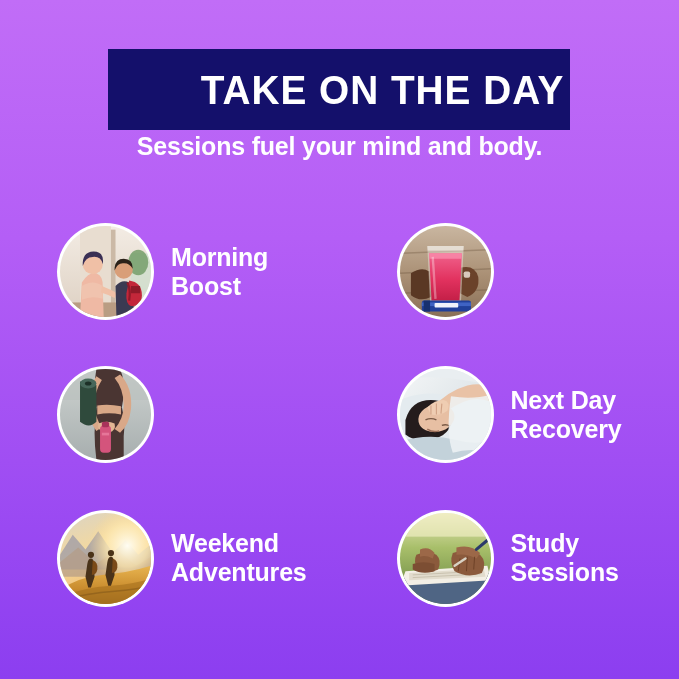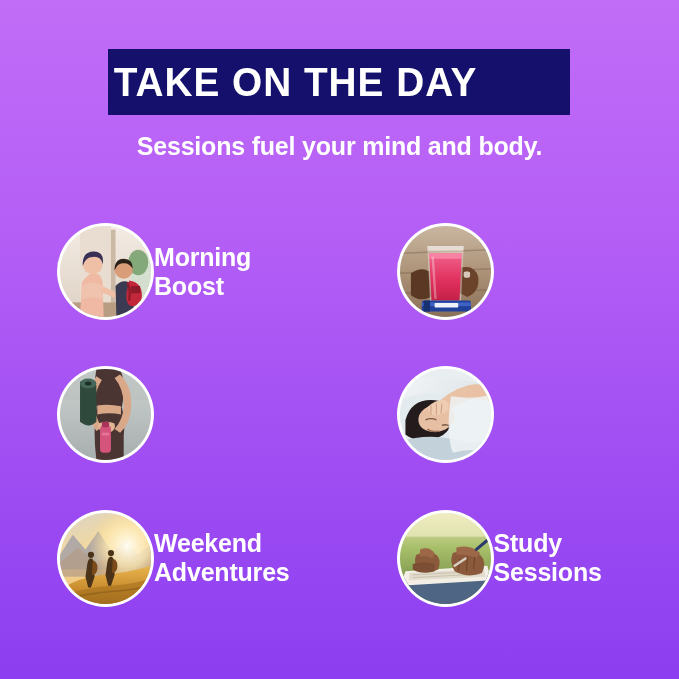--- a/index.html
+++ b/index.html
@@ -19,25 +19,25 @@
     background: linear-gradient(180deg, #c16df7 0%, #b45ef6 35%, #a04ef3 68%, #8c3ef0 100%);
     overflow: hidden;
   }
 
   
   .banner {
     position: absolute;
     left: 108px;
     top: 49px;
     width: 462px;
-    height: 66px;
+    height: 81px;
     background: #14106b;
     display: flex;
     align-items: center;
-    justify-content: flex-start;
+    justify-content: flex-end;
   }
   .banner-title {
     color: #ffffff;
     font-size: 40px;
     font-weight: 700;
     letter-spacing: 1.0px;
     line-height: 1;
     white-space: nowrap;
     transform: scaleX(0.97);
     font-family: "Liberation Sans", sans-serif;
@@ -94,20 +94,21 @@
     position: relative;
   }
   .thumb svg { display: block; width: 100%; height: 100%; }
 
   .cell-label {
     color: #ffffff;
     font-size: 25px;
     font-weight: 700;
     line-height: 1.16;
     letter-spacing: -0.2px;
+    margin-left: 17px;
     font-family: "Liberation Sans", sans-serif;
     white-space: pre-line;
   }
 </style>
 </head>
 <body>
 
 <div id="poster">
 
   <div class="banner">
@@ -259,20 +260,22 @@
               <path d="M34 40 L34 50"></path>
                 <path d="M40 38 L40 50"></path>
                 <path d="M46 38 L45 49"></path>
             </g>
 
             <path d="M0 80 Q30 70 62 78 Q84 84 100 78 L100 100 L0 100 Z" fill="#c3d2da"></path>
             <path d="M56 30 Q80 34 100 28 L100 92 Q78 86 58 92 Q50 70 56 30 Z" fill="#eef3f5" opacity="0.85"></path>
           </svg>
         </div>
       </div>
+      <div class="cell-label">Next Day
+Recovery</div>
     </div>
 
     <div class="cell col-right">
       <div class="thumb-wrap">
         <div class="thumb">
           <svg viewBox="0 0 100 100" preserveAspectRatio="xMidYMid slice" aria-hidden="true">
             <defs>
               <linearGradient id="waSky" x1="0" y1="0" x2="0.4" y2="1">
                 <stop offset="0%" stop-color="#d9d3c6"></stop>
                   <stop offset="45%" stop-color="#f3d9a0"></stop>

